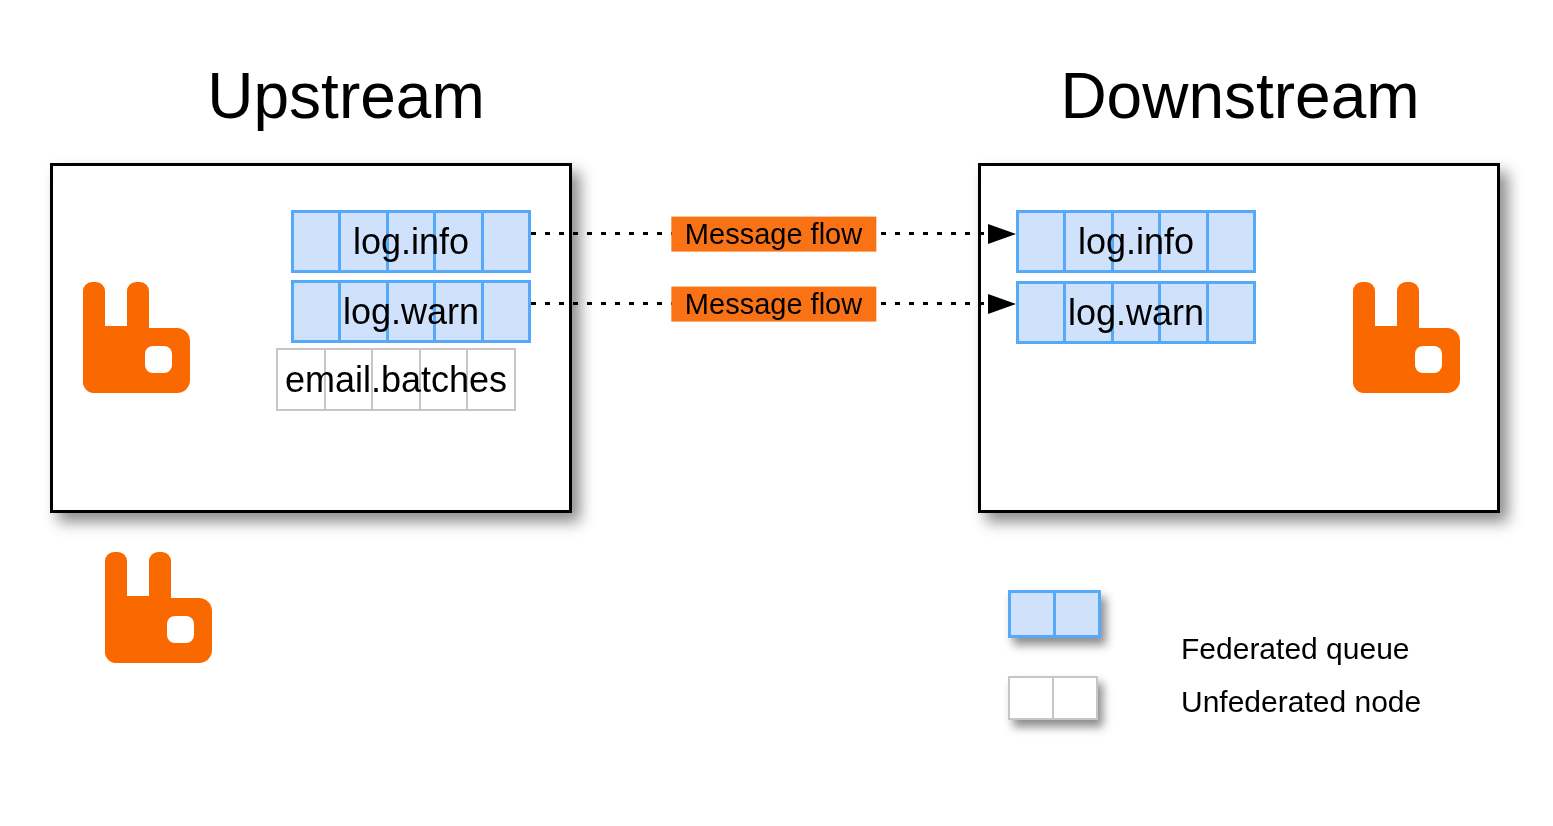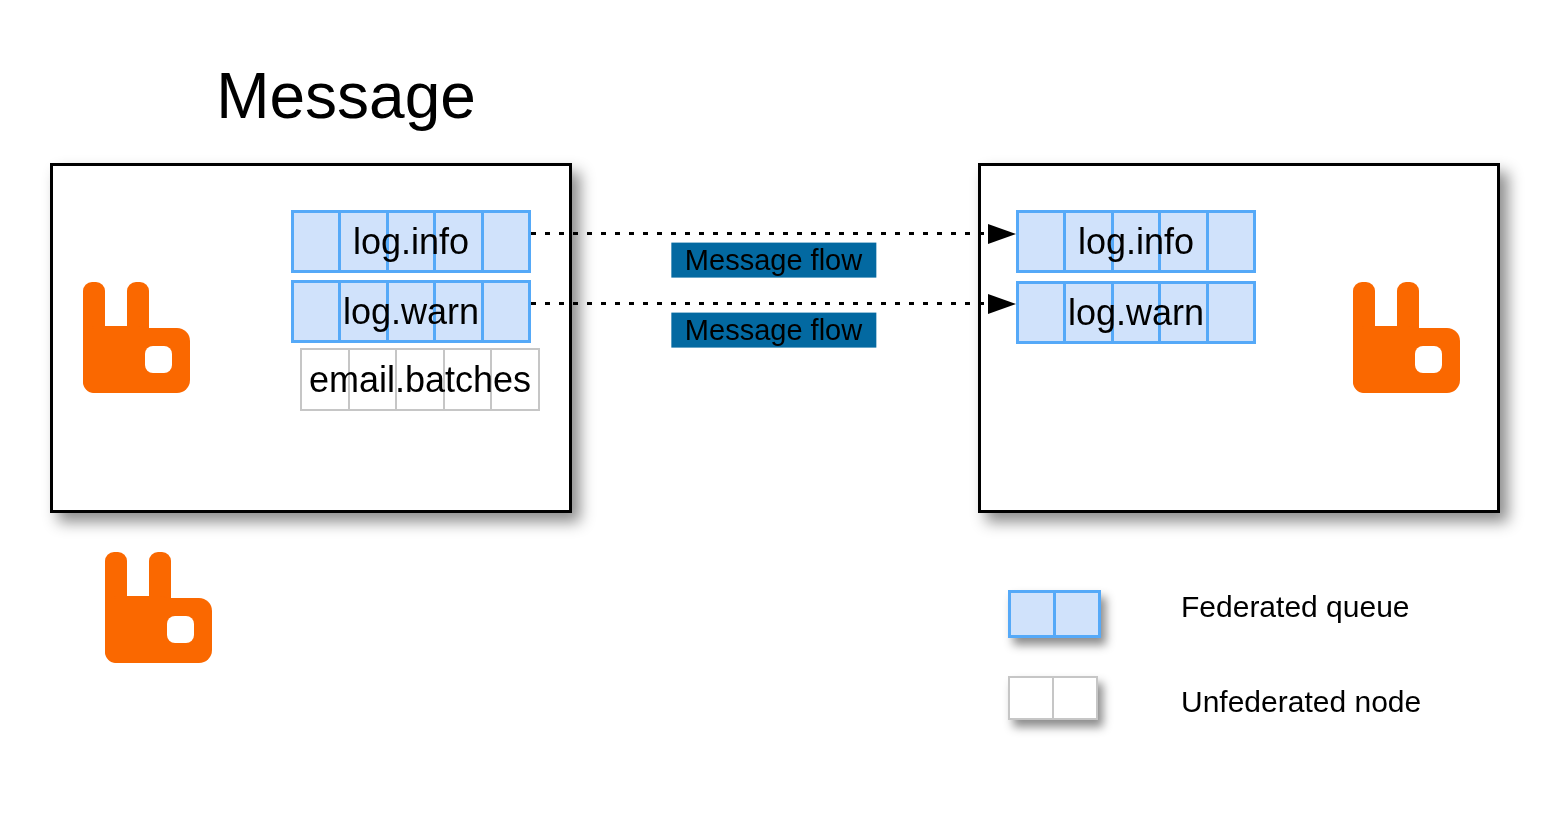--- a/index.html
+++ b/index.html
@@ -68,26 +68,25 @@
   .flow .dots{
     position:absolute;
     left:0;top:-2px;
     width:454px;height:3px;
     background:repeating-linear-gradient(to right,#000 0 5px,transparent 5px 14px);
   }
   .flow .flow-label{
     position:absolute;
     left:50%;top:0;
     transform:translate(-50%,-50%);
-    background:#0369a1;
+    background:#f97316;
     padding:0 14px;
     font-size:29px;
     line-height:1.2;
     white-space:nowrap;
-    margin-top:26px;
   }
   .flow .arrowhead{
     position:absolute;
     left:457px;top:-10px;
     width:0;height:0;
     border-left:28px solid #000;
     border-top:10px solid transparent;
     border-bottom:10px solid transparent;
   }
   .swatch{
@@ -112,21 +111,22 @@
     font-size:30px;
     line-height:30px;
     white-space:nowrap;
   }
 </style>
 </head>
 <body>
 
 <div class="canvas">
 
-  <div class="title" style="left:346px">Message</div>
+  <div class="title" style="left:346px">Upstream</div>
+  <div class="title" style="left:1240px">Downstream</div>
 
   <div class="node-box" style="left:50px"></div>
   <div class="node-box" style="left:978px"></div>
 
   <svg class="rabbit" style="left:83px;top:282px" viewBox="0 0 107 111">
     <rect class="rb" x="0" y="0" width="22" height="72" rx="9"></rect>
     <rect class="rb" x="44" y="0" width="22" height="72" rx="9"></rect>
     <rect class="rb" x="0" y="44" width="66" height="67" rx="11"></rect>
     <rect class="rb" x="0" y="46" width="107" height="65" rx="13"></rect>
     <rect class="rh" x="62" y="64" width="27" height="27" rx="8"></rect>
@@ -148,21 +148,21 @@
     <div class="qlabel">log.info</div>
   </div>
   <div class="queue federated" style="left:291px;top:280px">
     <div class="cell"></div>
     <div class="cell"></div>
     <div class="cell"></div>
     <div class="cell"></div>
     <div class="cell"></div>
     <div class="qlabel">log.warn</div>
   </div>
-  <div class="queue unfederated" style="left:300px;top:348px">
+  <div class="queue unfederated" style="left:276px;top:348px">
     <div class="cell"></div>
     <div class="cell"></div>
     <div class="cell"></div>
     <div class="cell"></div>
     <div class="cell"></div>
     <div class="qlabel">email.batches</div>
   </div>
 
   <div class="queue federated" style="left:1016px;top:210px">
     <div class="cell"></div>
@@ -197,21 +197,21 @@
     <rect class="rb" x="44" y="0" width="22" height="72" rx="9"></rect>
     <rect class="rb" x="0" y="44" width="66" height="67" rx="11"></rect>
     <rect class="rb" x="0" y="46" width="107" height="65" rx="13"></rect>
     <rect class="rh" x="62" y="64" width="27" height="27" rx="8"></rect>
   </svg>
 
   <div class="swatch federated" style="left:1008px;top:590px;width:93px;height:48px">
     <div class="cell"></div>
     <div class="cell"></div>
   </div>
-  <div class="legend-label" style="left:1181px;top:592px">Federated queue</div>
+  <div class="legend-label" style="left:1181px;top:634px">Federated queue</div>
 
   <div class="swatch unfederated" style="left:1008px;top:676px;width:90px;height:44px">
     <div class="cell"></div>
     <div class="cell"></div>
   </div>
   <div class="legend-label" style="left:1181px;top:687px">Unfederated node</div>
 
 </div>
 
 </body></html>

